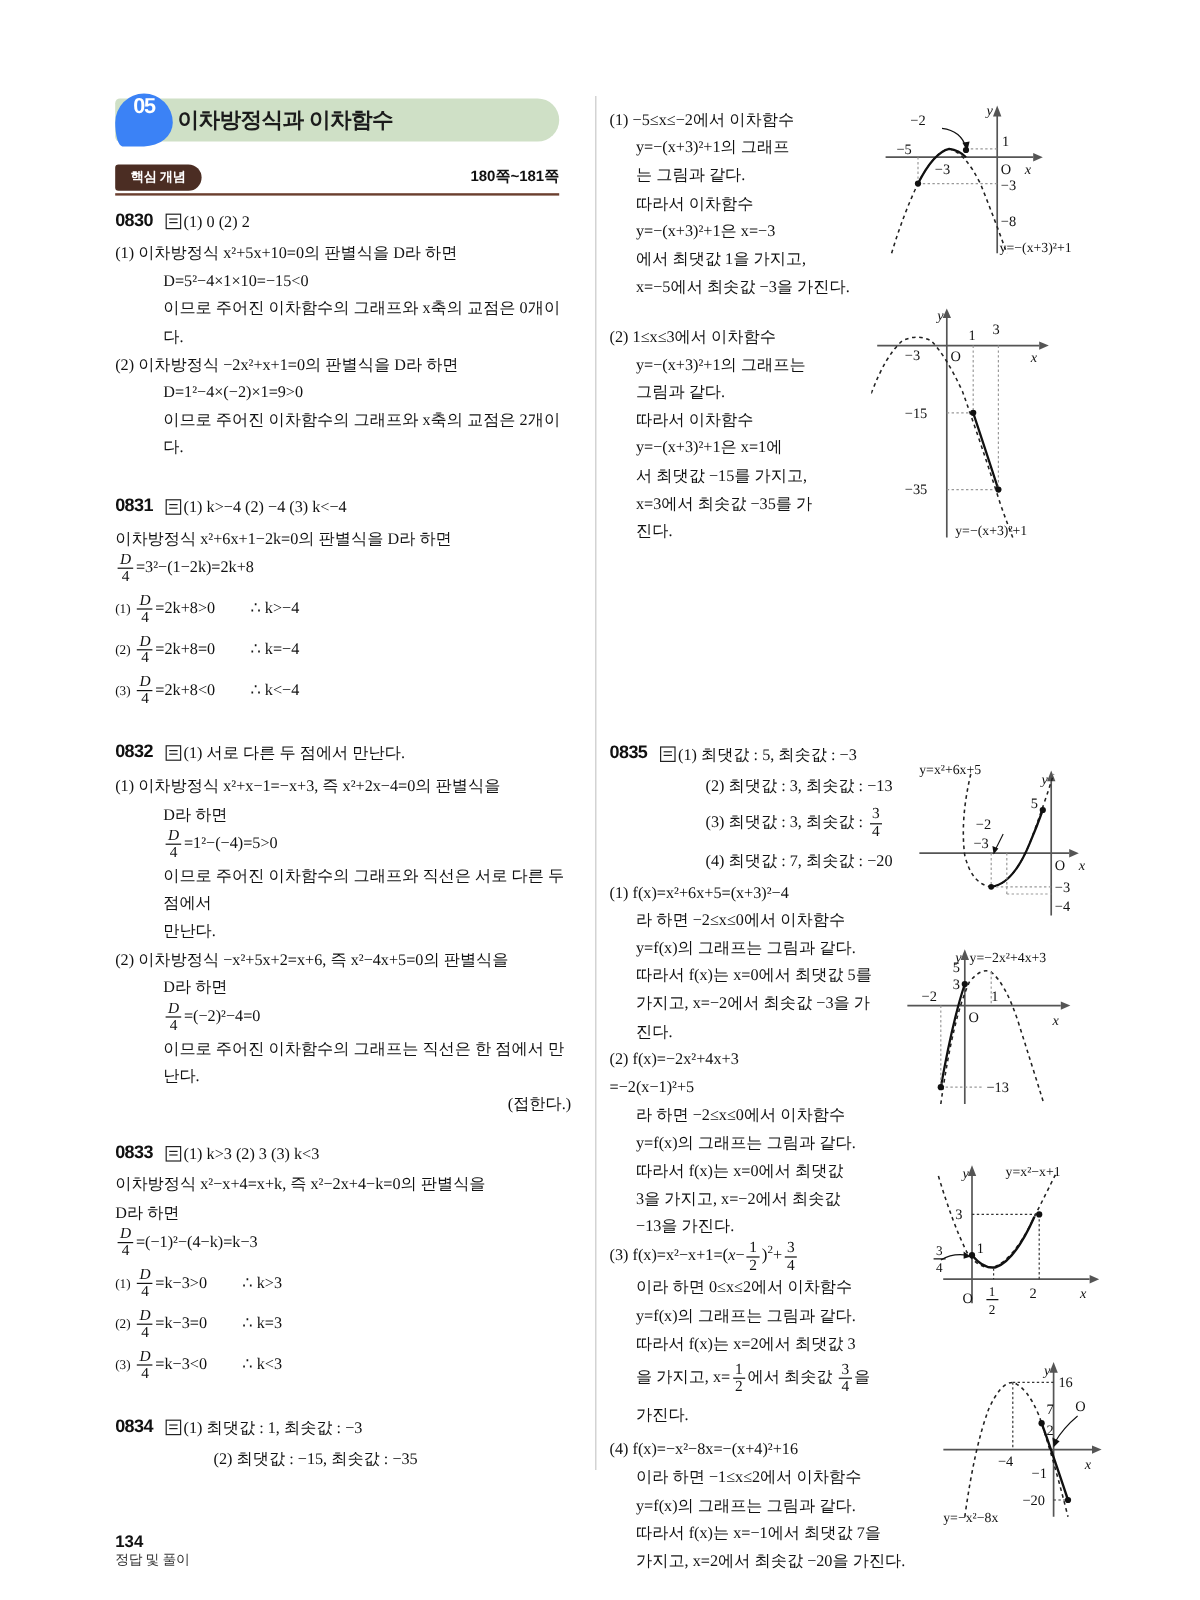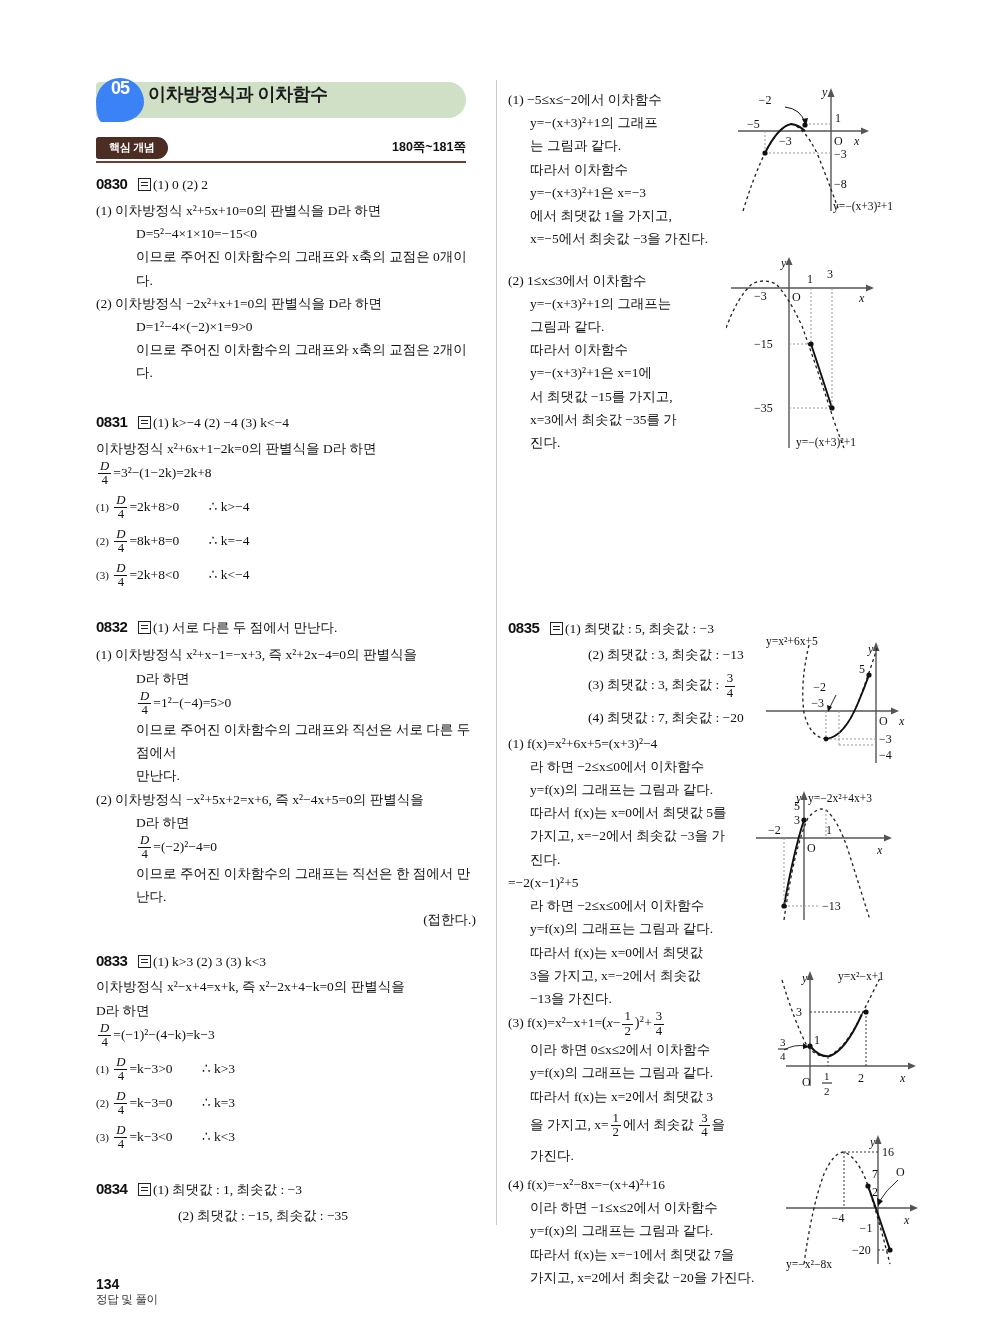--- a/index.html
+++ b/index.html
@@ -11,21 +11,21 @@
     color:#111;
     position:relative;
     overflow:hidden;
   }
   .page { position:absolute; inset:0; }
 
   
   .chapter-header{
     position:absolute; left:96px; top:82px; width:370px; height:36px;
     background:#cfe0c6; border-radius:4px 18px 18px 4px;
-    display:flex; 
+    display:flex; align-items:center;
   }
   .chapter-badge{
     position:absolute; left:96px; top:78px;
     width:48px; height:44px;
     background:#3b82f6;
     border-radius:50% 50% 50% 6px / 55% 55% 45% 45%;
     display:flex; align-items:flex-start; justify-content:center;
     color:#fff; font-family:"Liberation Sans", sans-serif;
     font-weight:bold; font-size:18px; letter-spacing:-1px;
     padding-bottom:3px;
@@ -168,21 +168,21 @@
           <span class="num it">D</span>
           <span class="den">4</span>
         </span><span>=2k+8&gt;0</span>
         <span style="margin-left:26px">∴ k&gt;−4</span>
       </p>
       <p class="line" style="margin-top:6px">
         <span style="font-size:11px">(2)</span>
         <span class="frac">
           <span class="num it">D</span>
           <span class="den">4</span>
-        </span><span>=8k+8=0</span>
+        </span><span>=2k+8=0</span>
         <span style="margin-left:26px">∴ k=−4</span>
       </p>
       <p class="line" style="margin-top:6px">
         <span style="font-size:11px">(3)</span>
         <span class="frac">
           <span class="num it">D</span>
           <span class="den">4</span>
         </span><span>=2k+8&lt;0</span>
         <span style="margin-left:26px">∴ k&lt;−4</span>
       </p>
@@ -416,20 +416,21 @@
       <text x="113" y="92" font-family="'Liberation Serif',serif" font-size="12" fill="#111">O</text>
       <text x="133" y="92" font-family="'Liberation Serif',serif" font-size="12" font-style="italic" fill="#111">x</text>
       <text x="102" y="20" font-family="'Liberation Serif',serif" font-size="12" font-style="italic" fill="#111">y</text>
       <text x="113" y="110" font-family="'Liberation Serif',serif" font-size="12" fill="#111">−3</text>
       <text x="113" y="126" font-family="'Liberation Serif',serif" font-size="12" fill="#111">−4</text>
       <text x="0" y="12" font-family="'Liberation Serif',serif" font-size="11.5" fill="#111">y=x²+6x+5</text>
     </svg>
 
     <div class="rowflex">
       <div class="rowtext">
+        <p class="line">(2) f(x)=−2x²+4x+3</p>
         <p class="line" style="">=−2(x−1)²+5</p>
         <p class="line ind1">라 하면 −2≤x≤0에서 이차함수</p>
         <p class="line ind1">y=f(x)의 그래프는 그림과 같다.</p>
         <p class="line ind1">따라서 f(x)는 x=0에서 최댓값</p>
         <p class="line ind1">3을 가지고, x=−2에서 최솟값</p>
         <p class="line ind1">−13을 가진다.</p>
       </div>
     </div>
 
     <svg class="fig" style="left:248px; top:700px;" width="165" height="140" viewBox="0 0 165 140">

